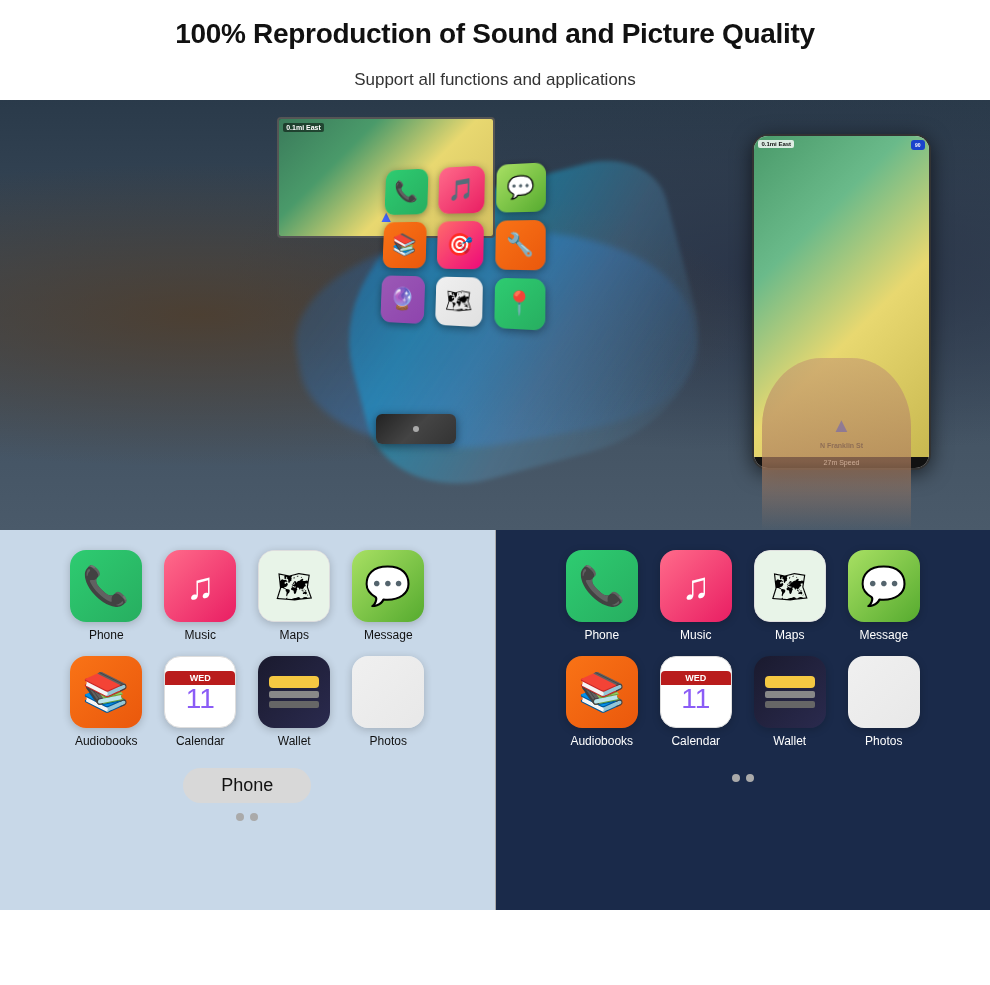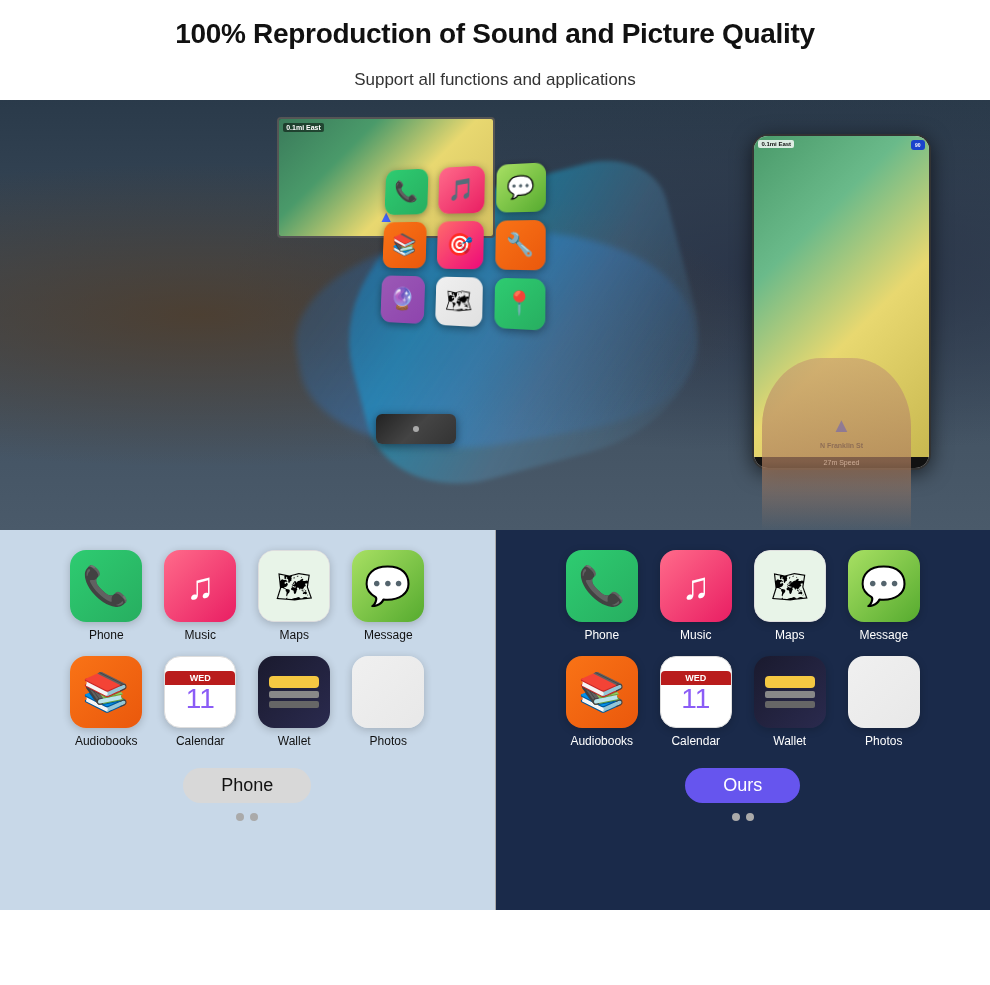--- a/index.html
+++ b/index.html
@@ -617,22 +617,19 @@
           <div class="photos-q1"></div>
           <div class="photos-q2"></div>
           <div class="photos-q3"></div>
           <div class="photos-q4"></div>
         </div>
         <span class="icon-label">Photos</span>
       </div>
 
     </div>
 
-    <div class="bottom-bar">
-      <div class="tag-pill tag-ours">Ours</div>
-    </div>
     <div class="dots">
       <div class="dot dot-active"></div>
       <div class="dot dot-active"></div>
     </div>
   </div>
 
 </div>
 
 </body></html>

